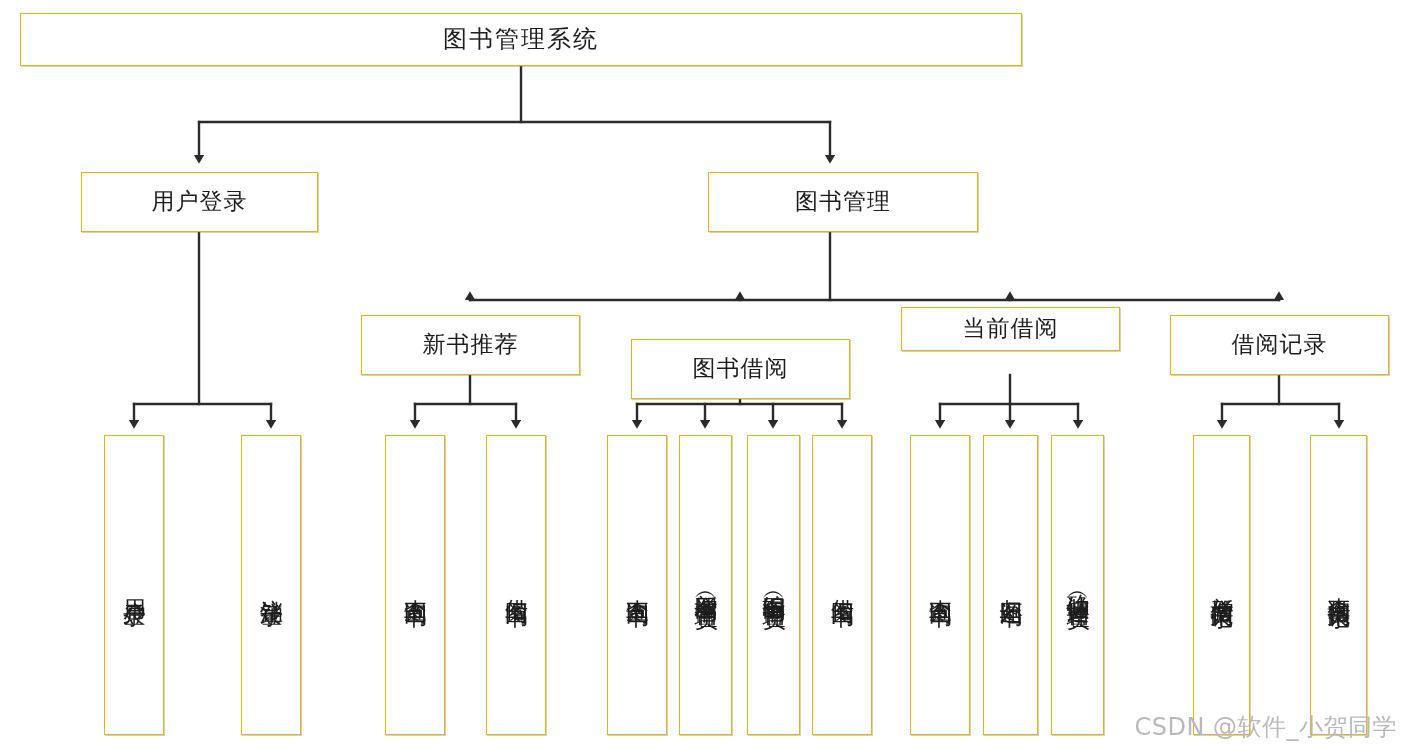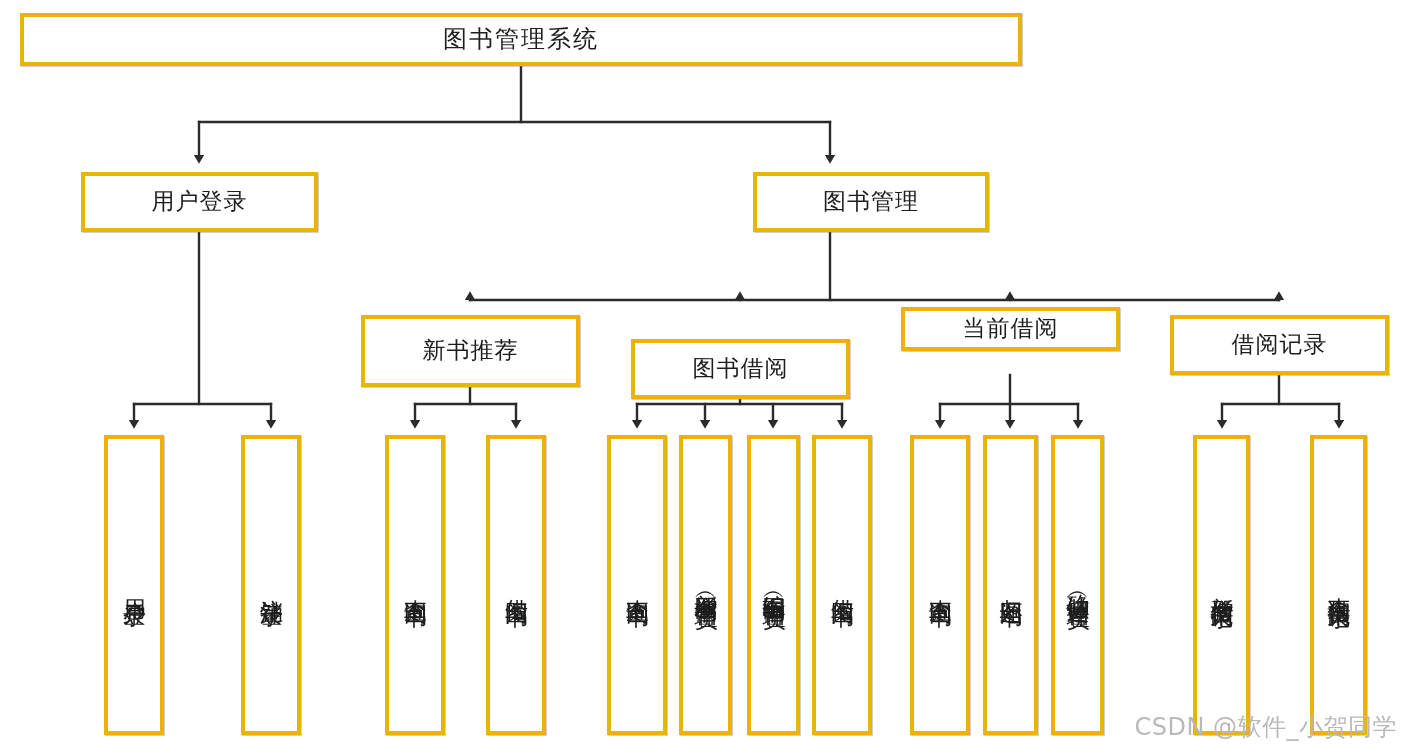--- a/index.html
+++ b/index.html
@@ -22,21 +22,21 @@
     position: absolute;
     left: 0;
     top: 0;
     width: 1405px;
     height: 747px;
     pointer-events: none;
   }
   .node {
     position: absolute;
     box-sizing: border-box;
-    border: 4px solid #eab308;
+    border: 1px solid #eab308;
     background: #ffffff;
     display: flex;
     align-items: center;
     justify-content: center;
     color: #1d1d1d;
     box-shadow: 1px 1px 0 rgba(120,120,120,0.35);
   }
   .node-h .node-label {
     font-size: 23px;
     line-height: 1.1;
@@ -128,25 +128,25 @@
   </svg>
 
   <div class="node node-h node-root" style="left:20px; top:13px; width:1002px; height:53px;">
     <span class="node-label">图书管理系统</span>
   </div>
 
   <div class="node node-h" style="left:81px; top:172px; width:237px; height:60px;">
     <span class="node-label">用户登录</span>
   </div>
 
-  <div class="node node-h" style="left:753px; top:172px; width:236px; height:60px;">
+  <div class="node node-h" style="left:708px; top:172px; width:270px; height:60px;">
     <span class="node-label">图书管理</span>
   </div>
 
-  <div class="node node-h" style="left:361px; top:315px; width:219px; height:72px;">
+  <div class="node node-h" style="left:361px; top:315px; width:219px; height:60px;">
     <span class="node-label">新书推荐</span>
   </div>
 
   <div class="node node-h" style="left:631px; top:315px; width:219px; height:60px;margin-top:24px;">
     <span class="node-label">图书借阅</span>
   </div>
 
   <div class="node node-h" style="left:901px; top:307px; width:219px; height:44px;">
     <span class="node-label">当前借阅</span>
   </div>

